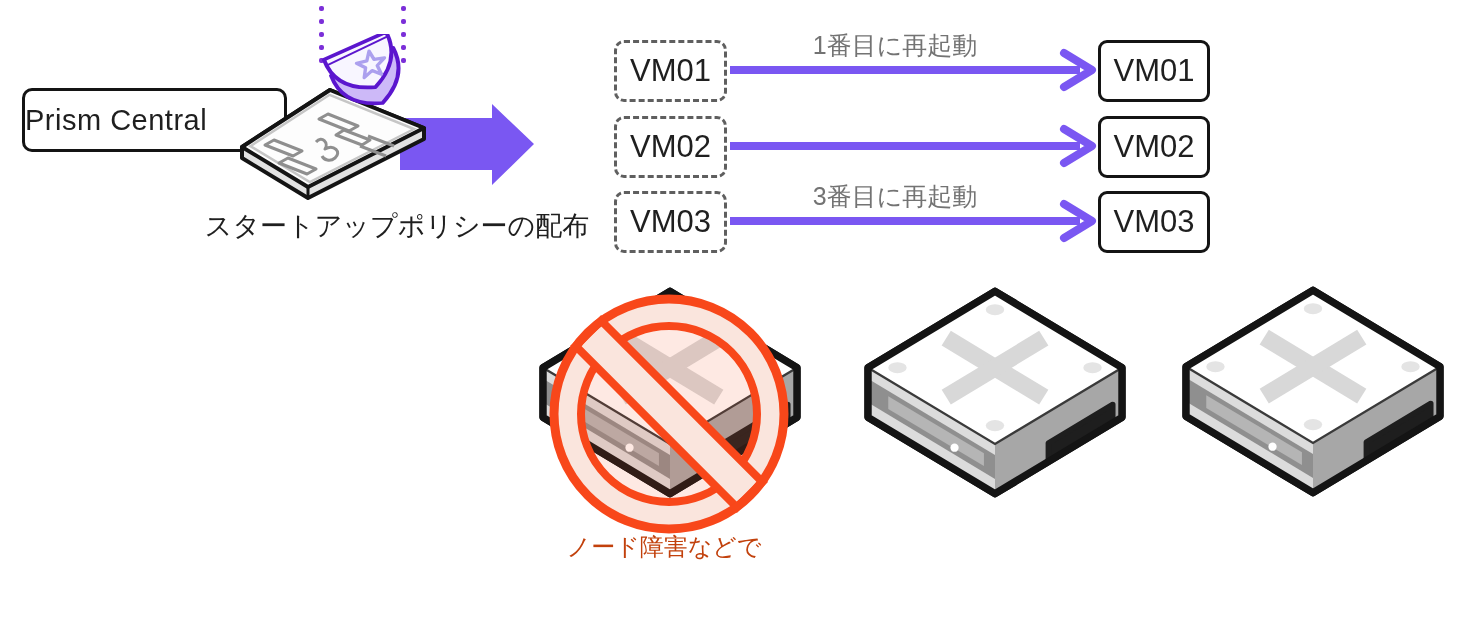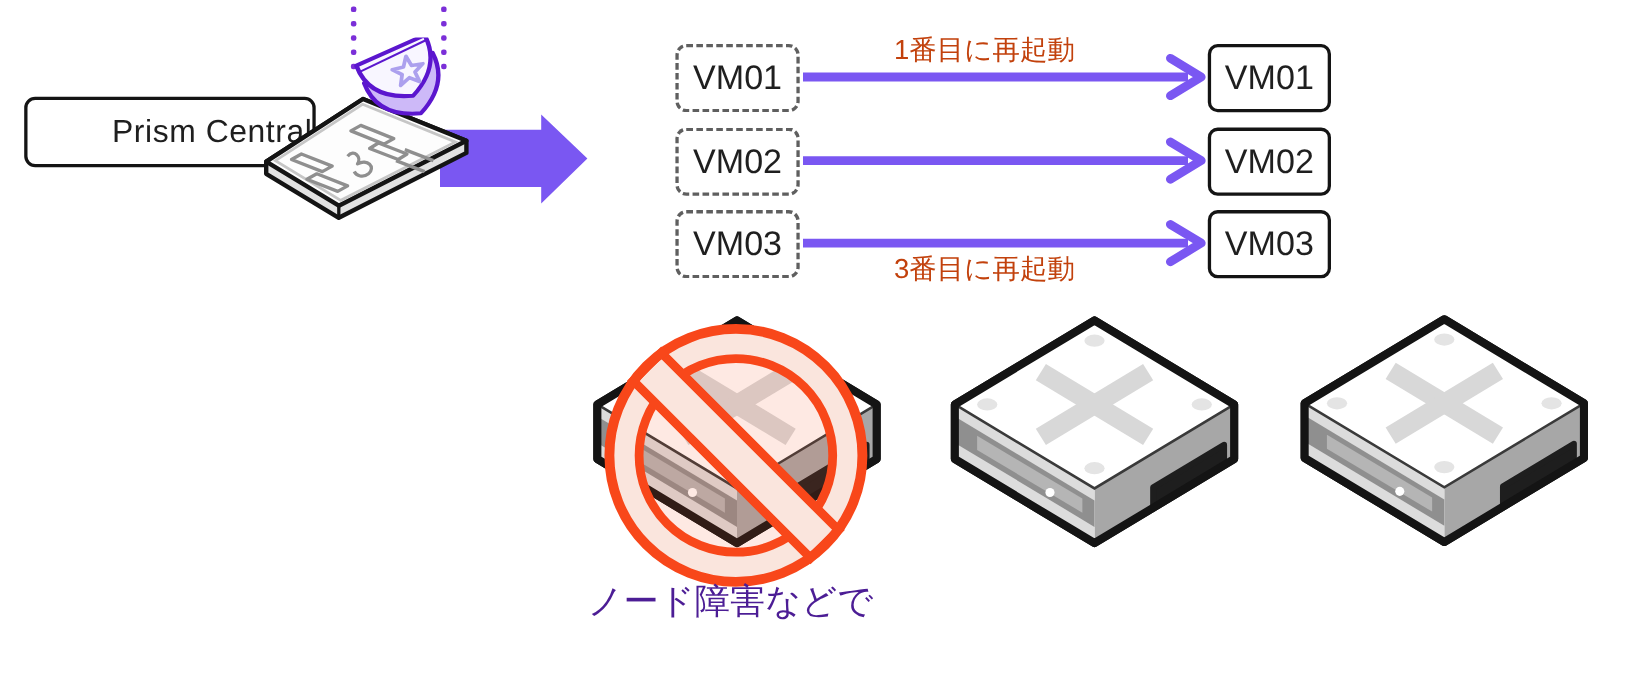--- a/index.html
+++ b/index.html
@@ -5,43 +5,43 @@
   html,body{margin:0;padding:0;background:#ffffff;}
   .canvas{
     position:relative;width:1482px;height:633px;background:#ffffff;overflow:hidden;
     font-family:"Liberation Sans","DejaVu Sans",sans-serif;color:#1f1f1f;
   }
   .abs{position:absolute;}
 
   
   .prism-box{
     left:22px;top:88px;width:259px;height:58px;border:3px solid #141414;border-radius:10px;
-    background:#ffffff;display:flex;align-items:center;justify-content:flex-end;
+    background:#ffffff;display:flex;align-items:center;justify-content:flex-start;
     font-size:29px;letter-spacing:.5px;color:#1f1f1f;
   }
 
   
   .dotcol{width:5px;}
   .dot{width:5px;height:5px;border-radius:2px;background:#7B2FD8;margin-bottom:8px;}
 
   
   .vm-src{
     width:107px;height:56px;border:3px dashed #5f5f5f;border-radius:10px;background:#ffffff;
     display:flex;align-items:center;justify-content:center;font-size:31px;color:#1f1f1f;
   }
   .vm-dst{
     width:106px;height:56px;border:3px solid #141414;border-radius:9px;background:#ffffff;
     display:flex;align-items:center;justify-content:center;font-size:31px;color:#1f1f1f;
   }
   .row-label{
-    width:370px;text-align:center;font-size:25px;color:#c2410c;
+    width:370px;text-align:center;font-size:25px;color:#737373;
   }
 
   .caption{font-size:27px;color:#1f1f1f;text-align:center;}
-  .caption-sm{font-size:32px;line-height:31px;color:#4c1d95;text-align:center;}
+  .caption-sm{font-size:24px;line-height:31px;color:#c2410c;text-align:center;}
 
   svg{display:block;}
 </style>
 </head>
 <body>
 
 <div class="canvas">
 
   <svg width="0" height="0" style="position:absolute" aria-hidden="true">
     <symbol id="nx-node" viewBox="0 0 300 240">
@@ -116,20 +116,21 @@
     <g transform="translate(50,32) rotate(-24) scale(1,0.92)">
       <path d="M-34,-14 L34,-14 Q36,20 2,36 Q-36,22 -34,-14 Z" transform="translate(0,9)" fill="#CDB9F8" stroke="#5B16CE" stroke-width="4" stroke-linejoin="round"></path>
       <path d="M-34,-24 L34,-24 Q36,10 2,26 Q-36,12 -34,-24 Z" fill="#F8F6FF" stroke="#5B16CE" stroke-width="4" stroke-linejoin="round"></path>
       <path d="M-33,-17 L33,-19" stroke="#5B16CE" stroke-width="2"></path>
       <g transform="translate(7,2) rotate(14)">
         <path d="M0,-15 L3.7,-5.1 L14.27,-4.64 L5.99,1.95 L8.82,12.14 L0,6.3 L-8.82,12.14 L-5.99,1.95 L-14.27,-4.64 L-3.7,-5.1 Z" fill="none" stroke="#ACA0EE" stroke-width="3.5" stroke-linejoin="round"></path>
       </g>
     </g>
   </svg>
 
+  <div class="abs caption" style="left:197px;top:208px;width:400px;">スタートアップポリシーの配布</div>
 
   <div class="abs vm-src" style="left:614px;top:40px;">
     <span>VM01</span>
   </div>
   <div class="abs row-label" style="left:710px;top:29px;">1番目に再起動</div>
   <svg class="abs" style="left:728px;top:48px;" width="372" height="44" viewBox="0 0 372 44">
     <path d="M2,22 L352,22" stroke="#7A57F2" stroke-width="8"></path>
     <path d="M336,5 L364,22 L336,39" fill="none" stroke="#7A57F2" stroke-width="8" stroke-linecap="round" stroke-linejoin="round"></path>
   </svg>
   <div class="abs vm-dst" style="left:1098px;top:40px;">
@@ -143,21 +144,21 @@
     <path d="M2,22 L352,22" stroke="#7A57F2" stroke-width="8"></path>
     <path d="M336,5 L364,22 L336,39" fill="none" stroke="#7A57F2" stroke-width="8" stroke-linecap="round" stroke-linejoin="round"></path>
   </svg>
   <div class="abs vm-dst" style="left:1098px;top:116px;">
     <span>VM02</span>
   </div>
 
   <div class="abs vm-src" style="left:614px;top:191px;">
     <span>VM03</span>
   </div>
-  <div class="abs row-label" style="left:710px;top:180px;margin-top:48px;">3番目に再起動</div>
+  <div class="abs row-label" style="left:710px;top:180px;">3番目に再起動</div>
   <svg class="abs" style="left:728px;top:199px;" width="372" height="44" viewBox="0 0 372 44">
     <path d="M2,22 L352,22" stroke="#7A57F2" stroke-width="8"></path>
     <path d="M336,5 L364,22 L336,39" fill="none" stroke="#7A57F2" stroke-width="8" stroke-linecap="round" stroke-linejoin="round"></path>
   </svg>
   <div class="abs vm-dst" style="left:1098px;top:191px;">
     <span>VM03</span>
   </div>
 
   <svg class="abs" style="left:532px;top:282px;" width="276" height="221" viewBox="0 0 300 240">
       <use href="#nx-node"></use>

